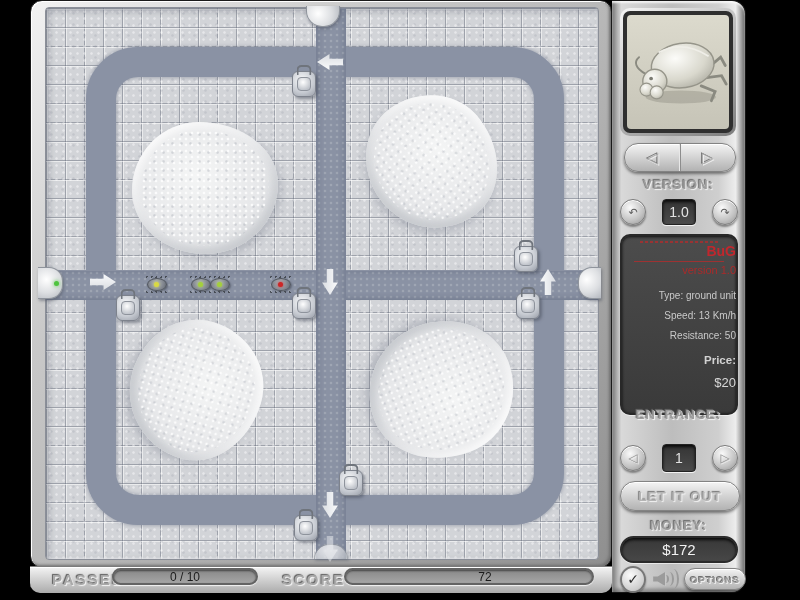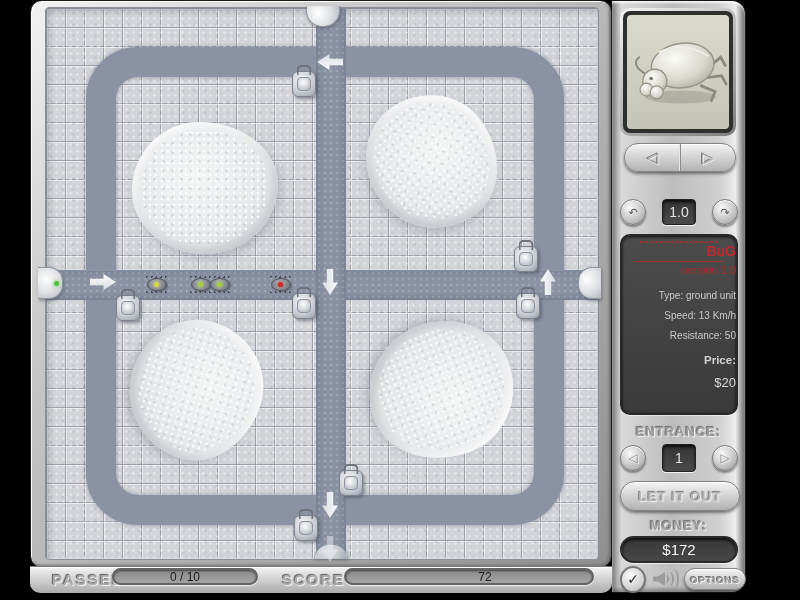--- a/index.html
+++ b/index.html
@@ -250,20 +250,21 @@
 
     <div id="unit-nav" class="metal-pill">
       <div class="half">
           <span>◁</span>
         </div>
       <div class="half">
           <span>▷</span>
         </div>
     </div>
 
+    <div class="emboss-label" style="top:176px;">VERSION:</div>
     <div class="stepper" style="top:198px;">
       <div class="round-btn">
           <span>↶</span>
         </div>
       <div class="dark-box">1.0</div>
       <div class="round-btn">
           <span>↷</span>
         </div>
     </div>
 
@@ -272,21 +273,21 @@
       <div id="info-title">BuG</div>
       <hr id="red-divider">
       <div id="info-subtitle">version 1.0</div>
       <div class="info-line" style="margin-top:14px;">Type: ground unit</div>
       <div class="info-line">Speed: 13 Km/h</div>
       <div class="info-line">Resistance: 50</div>
       <div id="price-label">Price:</div>
       <div id="price-value">$20</div>
     </div>
 
-    <div class="emboss-label" style="top:423px;">ENTRANCE:</div>
+    <div class="emboss-label" style="top:406px;">ENTRANCE:</div>
     <div class="stepper" style="top:443px;">
       <div class="round-btn tri">
           <span>◁</span>
         </div>
       <div class="dark-box" style="height:26px;">1</div>
       <div class="round-btn tri">
           <span>▷</span>
         </div>
     </div>
 

